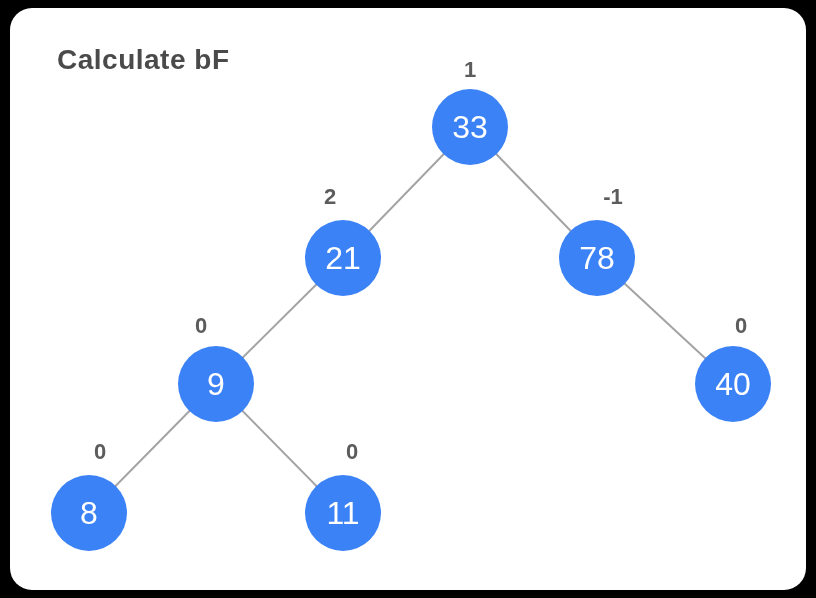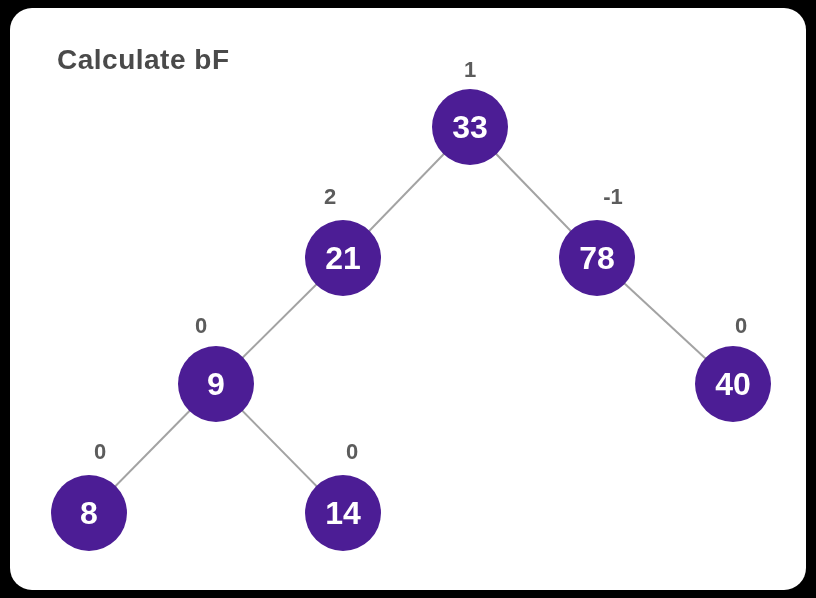--- a/index.html
+++ b/index.html
@@ -43,24 +43,24 @@
   }
   svg.edges line {
     stroke: #a3a3a3;
     stroke-width: 2;
   }
   .node {
     position: absolute;
     width: 76px;
     height: 76px;
     border-radius: 50%;
-    background: #4c1d95;
+    background: #3b82f6;
     color: #ffffff;
     font-size: 32px;
-    font-weight: bold;
+    font-weight: normal;
     display: flex;
     align-items: center;
     justify-content: center;
     transform: translate(-50%, -50%);
   }
   .bf-label {
     position: absolute;
     font-size: 22px;
     font-weight: bold;
     color: #5c5c5c;
@@ -108,14 +108,14 @@
   <div class="bf-label bf-61">0</div>
   <div class="bf-label bf-8">0</div>
   <div class="bf-label bf-11">0</div>
 
   <div class="node n-33">33</div>
   <div class="node n-21">21</div>
   <div class="node n-53">78</div>
   <div class="node n-9">9</div>
   <div class="node n-61">40</div>
   <div class="node n-8">8</div>
-  <div class="node n-11">14</div>
+  <div class="node n-11">11</div>
 </div>
 
 </body></html>

